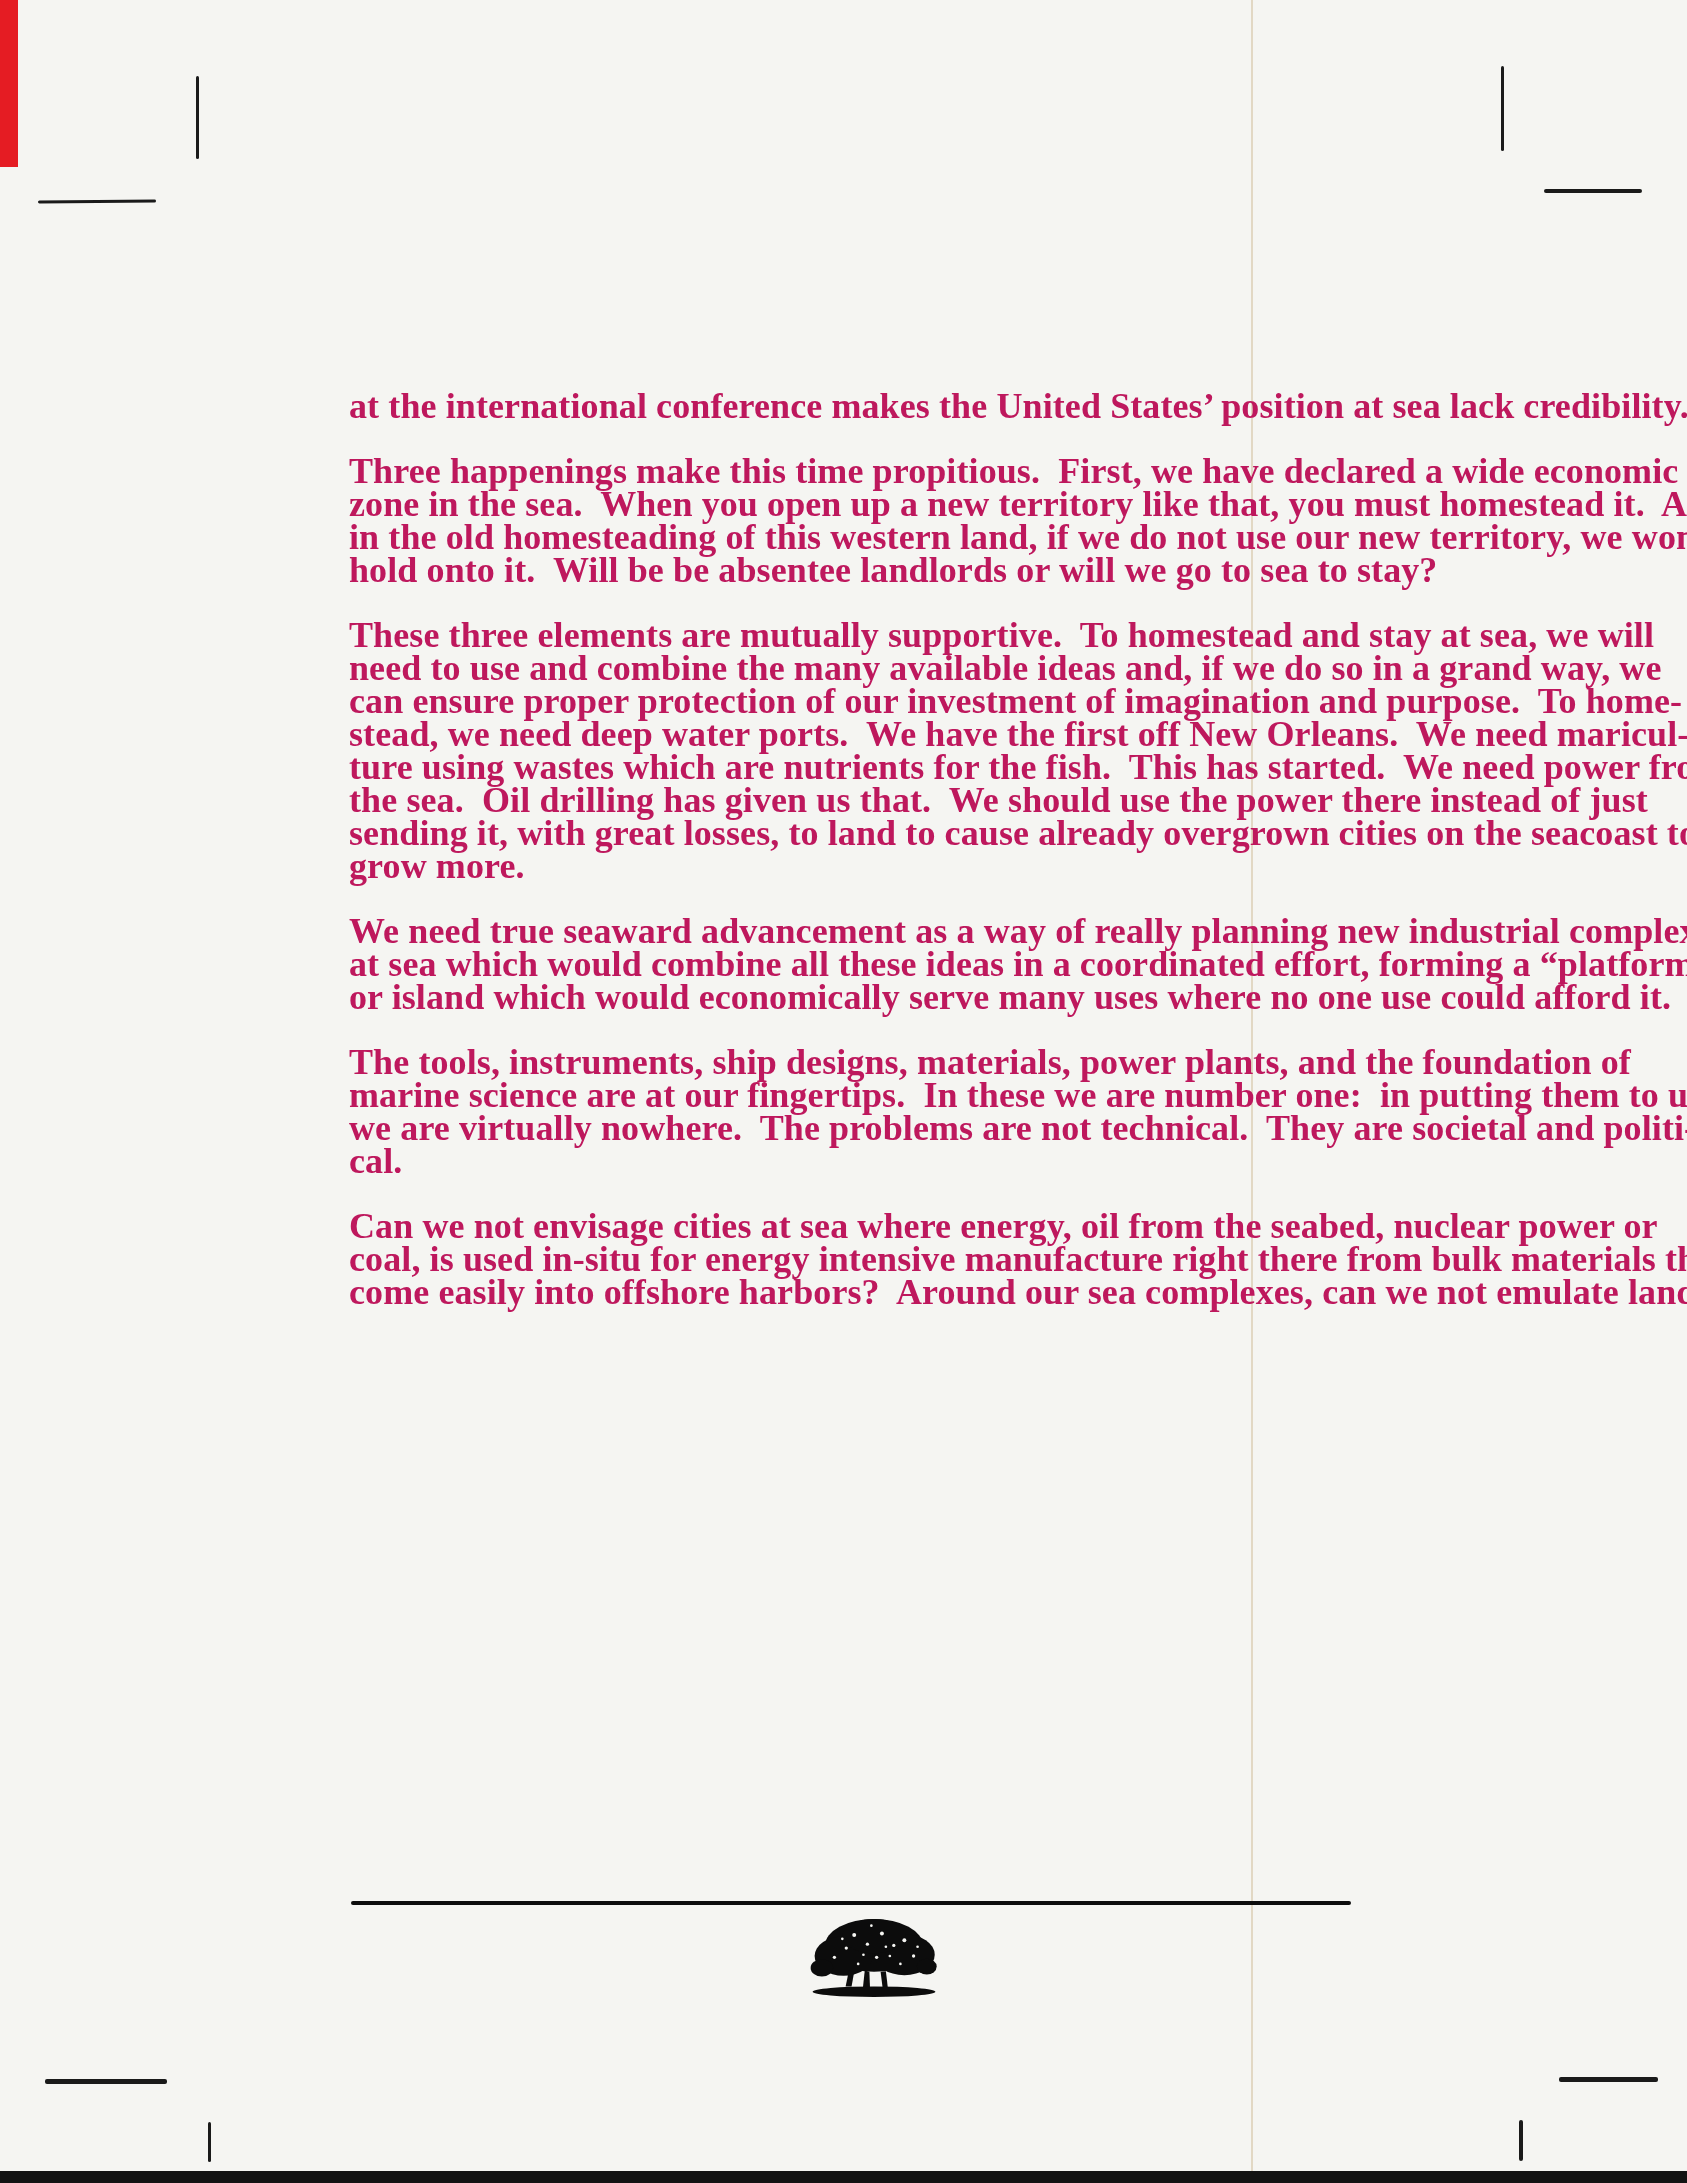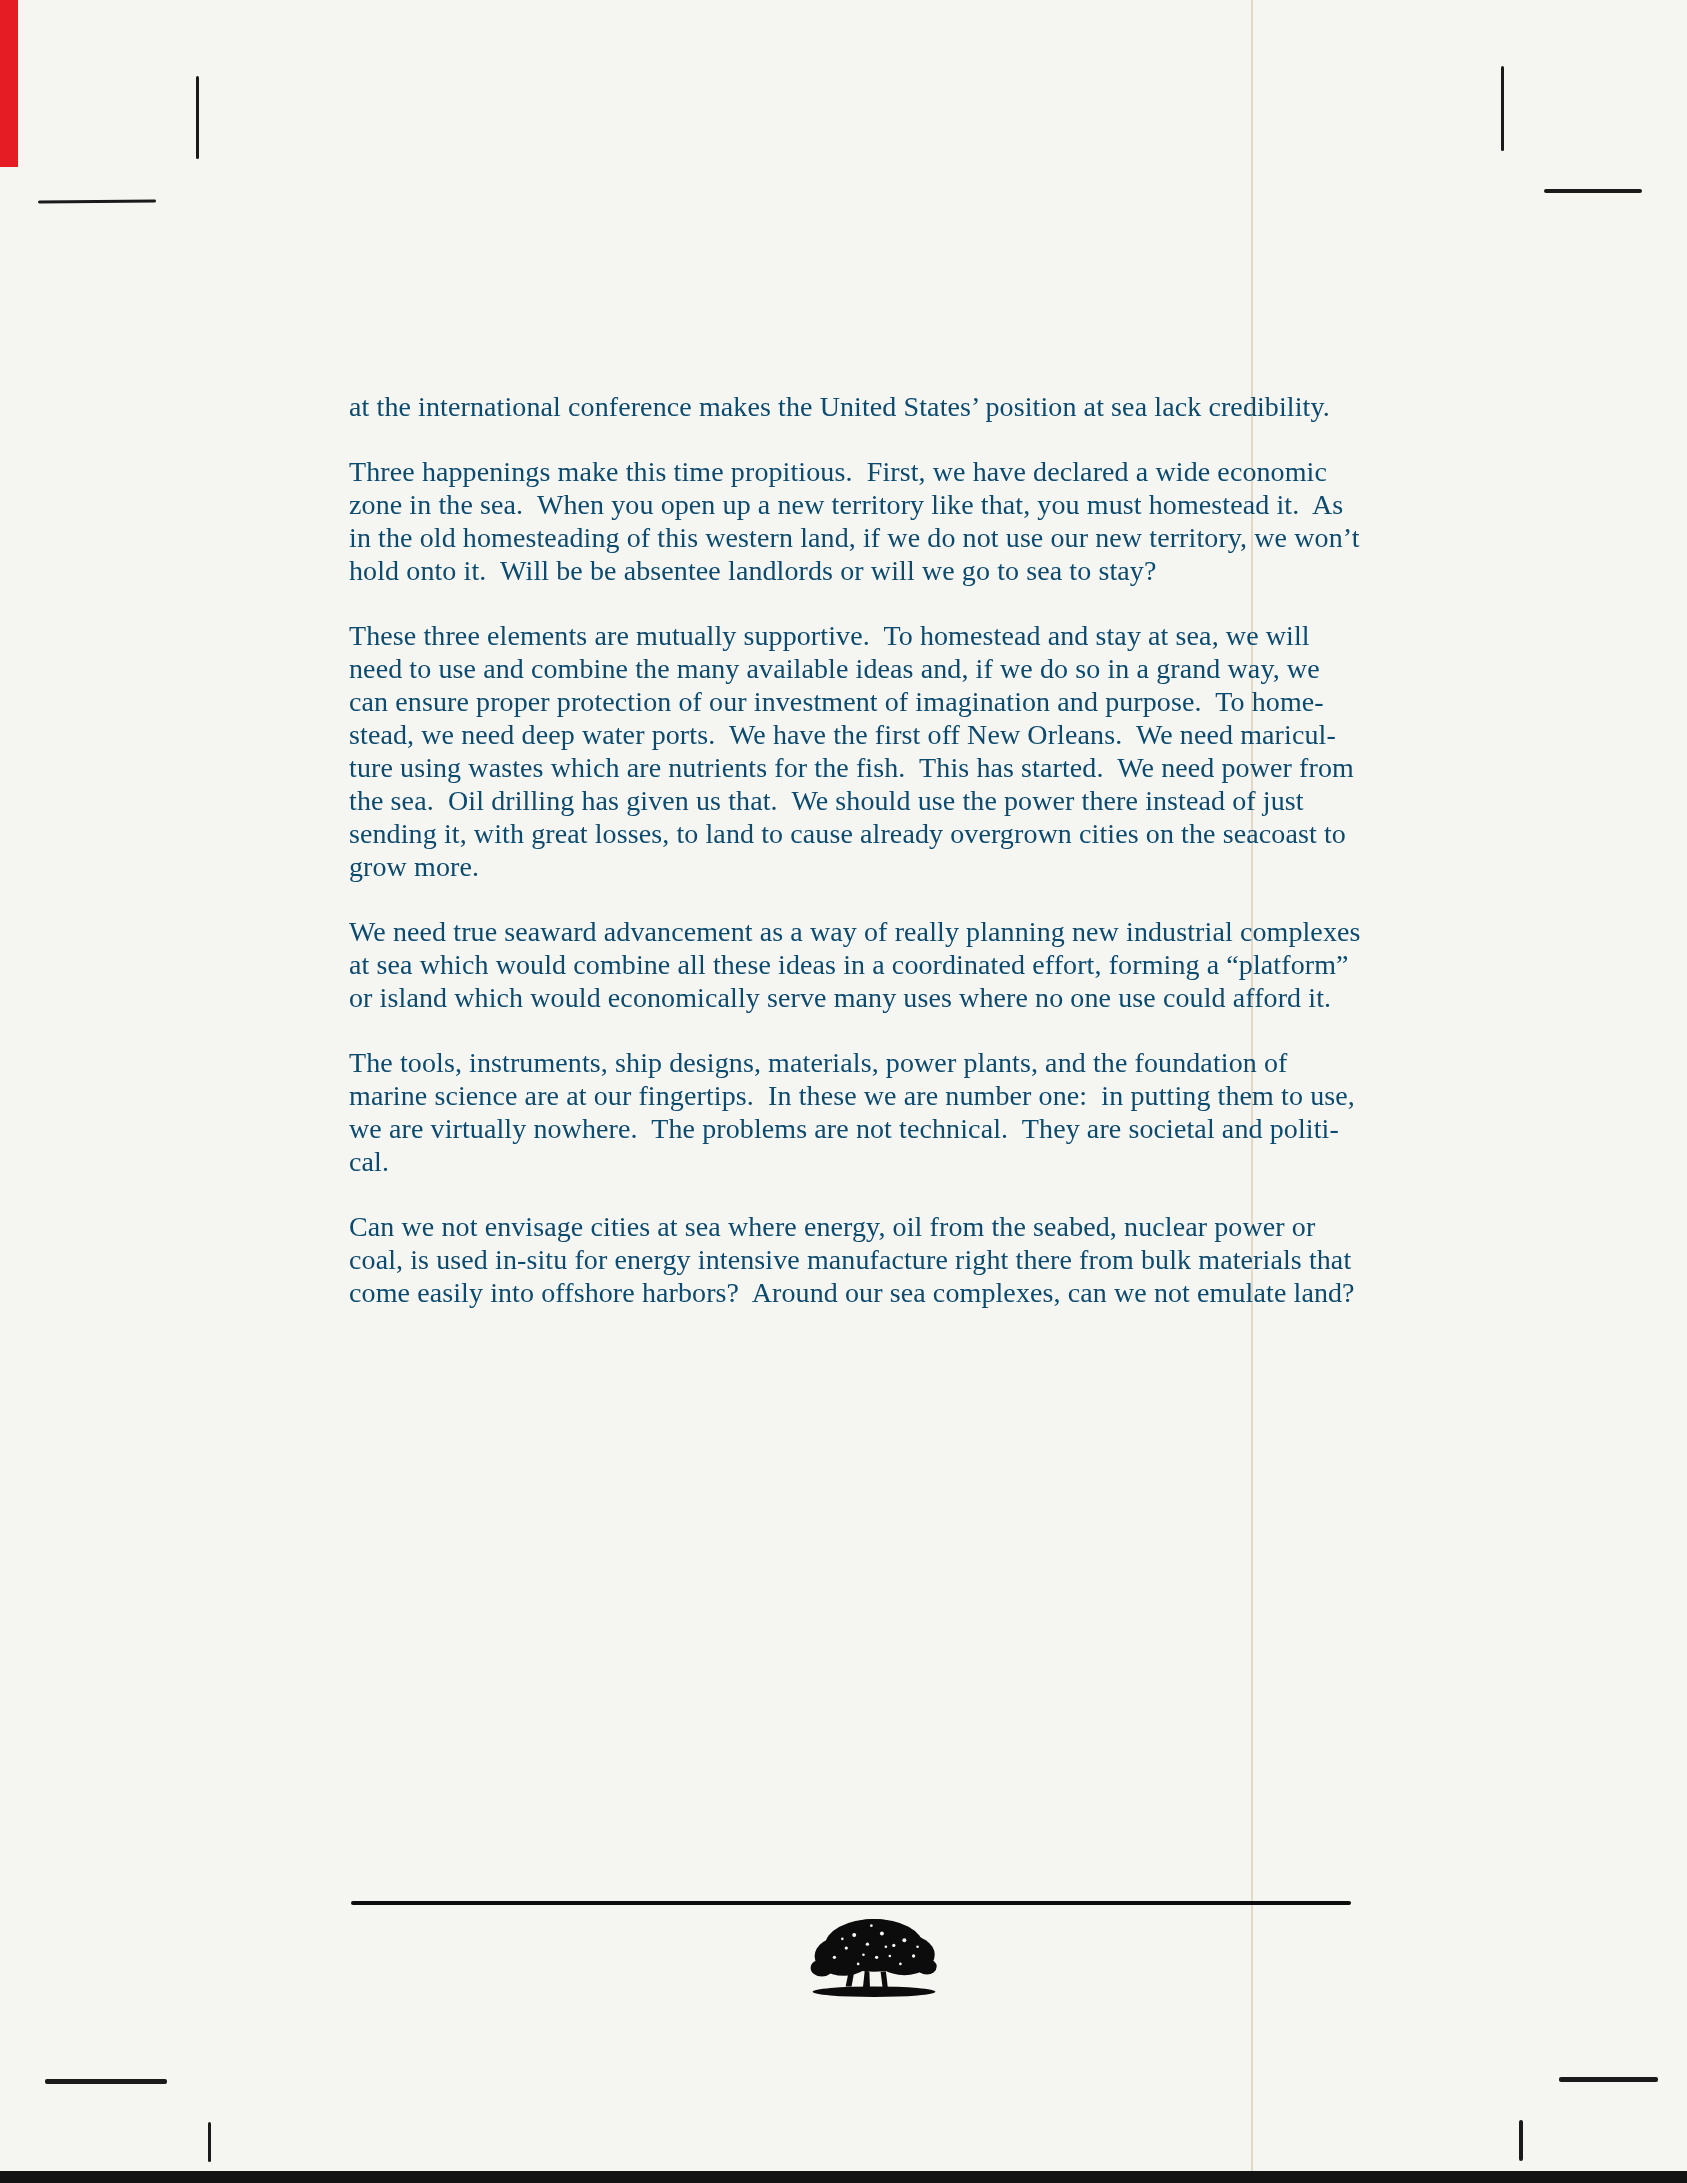--- a/index.html
+++ b/index.html
@@ -31,23 +31,23 @@
   .mark-tl-h { left: 38px;  top: 200px; width: 118px; height: 3.3px; transform: rotate(-0.4deg); }
   .mark-tr-v { left: 1501px; top: 66px; width: 3.3px; height: 85px; }
   .mark-tr-h { left: 1544px; top: 189px; width: 98px; height: 4px; }
   .mark-bl-h { left: 45px;  top: 2079px; width: 122px; height: 4.6px; }
   .mark-bl-v { left: 208px; top: 2122px; width: 3.3px; height: 40px; }
   .mark-br-h { left: 1559px; top: 2077px; width: 99px; height: 4.6px; }
   .mark-br-v { left: 1519px; top: 2120px; width: 4px; height: 41px; }
   
   .text-block {
     position: absolute; left: 349px; top: 390px; width: 1039px;
-    color: #0c4a6e;
-    font-weight: normal;
-    font-size: 28px;
+    color: #be185d;
+    font-weight: bold;
+    font-size: 36px;
     line-height: 33px;
     letter-spacing: 0.1px;
   }
   .text-block p { margin: 0 0 32px 0; white-space: pre; }
   
   .divider-rule {
     position: absolute; left: 351px; top: 1901px;
     width: 1000px; height: 4px;
     background: #0d0d0d; border-radius: 2px;
   }

